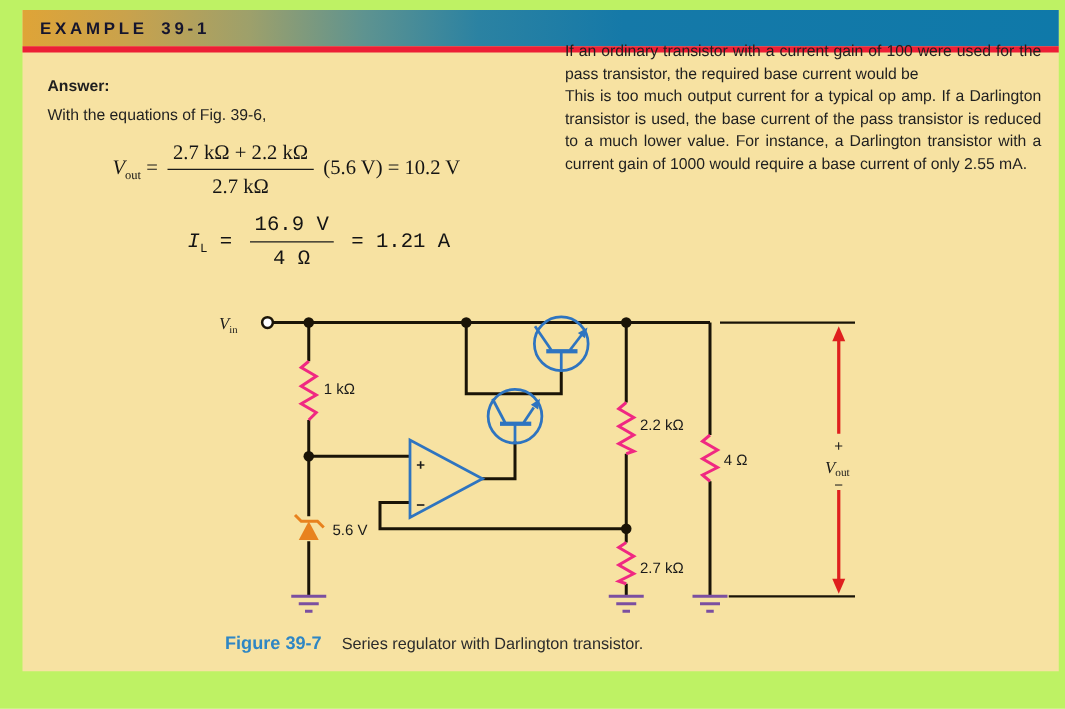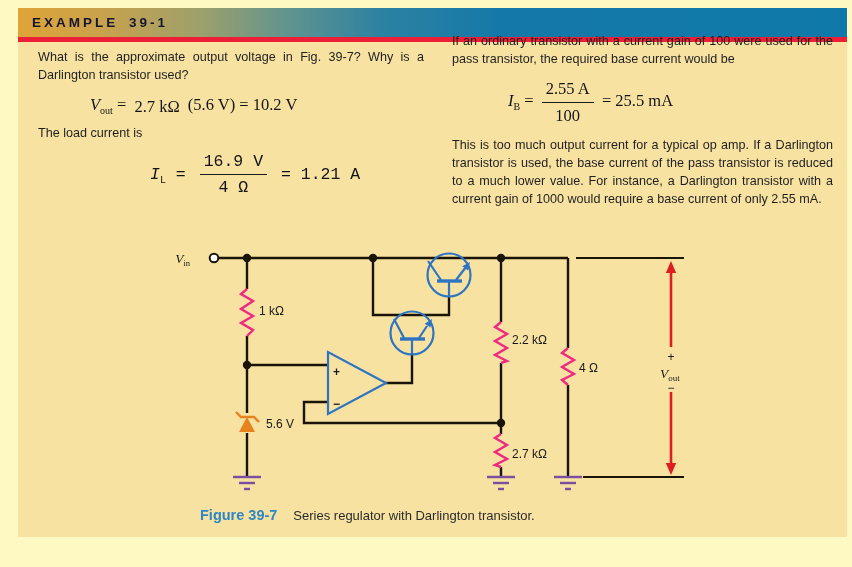--- a/index.html
+++ b/index.html
@@ -1,18 +1,18 @@
 <!DOCTYPE html>
 <html><head>
 <meta charset="utf-8">
 <style>
   * { margin:0; padding:0; box-sizing:border-box; }
   body { background:#ffffff; }
   .page {
-    position:relative; width:852px; height:567px; background:#fef9c3;
+    position:relative; width:852px; height:567px; background:#bef264;
     font-family:"Liberation Sans", sans-serif; color:#1f1f1f; overflow:hidden;
   }
   .panel {
     position:absolute; left:18px; top:8px; width:829px; height:529px;
     background:#F7E2A2;
   }
   .header-bar {
     position:absolute; left:0; top:0; width:100%; height:29px;
     background:linear-gradient(90deg,#DFA437 0%,#C9A24C 10%,#9DA06B 22%,#5E9390 33%,#2B82A2 44%,#1579A8 58%,#0F79A9 100%);
     display:flex; align-items:center; padding-left:14px;
@@ -37,68 +37,62 @@
   }
   .eq1 { margin:9px 0 5px 52px; }
   .eq2 { margin:8px 0 0 112px;font-family:Liberation Mono, monospace; }
   .eq3 { margin:9px 0 9px 56px; }
   .eq-var { font-style:italic; }
   .eq-sub { font-size:10px; vertical-align:-4px; font-style:normal; }
   .frac { display:inline-block; text-align:center; vertical-align:middle; margin:0 4px; }
   .frac .num { display:block; border-bottom:1.6px solid #1a1a1a; padding:0 4px 1px; }
   .frac .den { display:block; padding-top:1px; }
 
-  .caption { position:absolute; left:200px; top:506px; white-space:nowrap; }
+  .caption { position:absolute; left:180px; top:506px; white-space:nowrap; }
   .caption .fig-label { color:#2E86C4; font-weight:bold; font-size:14.5px; }
   .caption .fig-text  { color:#2b2b2b; font-size:13px; margin-left:16px; }
 
   svg.circuit { position:absolute; left:0; top:0; pointer-events:none; }
   .clabel { font-family:"Liberation Sans", sans-serif; font-size:12px; fill:#1a1a1a; }
   .cserif { font-family:"Liberation Serif", serif; font-size:13.5px; fill:#1a1a1a; }
 </style>
 </head>
 <body>
 
 <div class="page">
   <div class="panel">
     <div class="header-bar">
       <span class="header-title">EXAMPLE 39-1</span>
     </div>
     <div class="red-rule"></div>
   </div>
 
   <div class="col col-left">
-    <p class="just">What is the approximate output voltage in Fig. 39-7? Why is a Darlington transistor used?</p>
+    <p class="answer-label">Answer:</p>
+    <p class="intro">With the equations of Fig. 39-6,</p>
 
     <div class="equation eq1">
       <span class="eq-var">V</span><span class="eq-sub">out</span>
       <span>=</span>
-      <span class="frac"><span class="den">2.7 kΩ</span></span>
+      <span class="frac"><span class="num">2.7 kΩ + 2.2 kΩ</span><span class="den">2.7 kΩ</span></span>
       <span>(5.6 V) = 10.2 V</span>
     </div>
 
-    <p class="load-line">The load current is</p>
 
     <div class="equation eq2">
       <span class="eq-var">I</span><span class="eq-sub">L</span>
       <span>=</span>
       <span class="frac"><span class="num">16.9 V</span><span class="den">4 Ω</span></span>
       <span>= 1.21 A</span>
     </div>
   </div>
 
   <div class="col col-right">
     <p class="just">If an ordinary transistor with a current gain of 100 were used for the pass transistor, the required base current would be</p>
 
-    <div class="equation eq3">
-      <span class="eq-var">I</span><span class="eq-sub">B</span>
-      <span>=</span>
-      <span class="frac"><span class="num">2.55 A</span><span class="den">100</span></span>
-      <span>= 25.5 mA</span>
-    </div>
 
     <p class="just">This is too much output current for a typical op amp. If a Darlington transistor is used, the base current of the pass transistor is reduced to a much lower value. For instance, a Darlington transistor with a current gain of 1000 would require a base current of only 2.55 mA.</p>
   </div>
 
   <svg class="circuit" width="852" height="567" viewBox="0 0 852 567">
 
     <g stroke="#1A1407" stroke-width="2.4" fill="none">
       <path d="M218,258 H568"></path>
       <path d="M568,258 V348 M568,385 V477"></path>
       <path d="M247,258 V289 M247,336 V413 M247,433 V477"></path>

